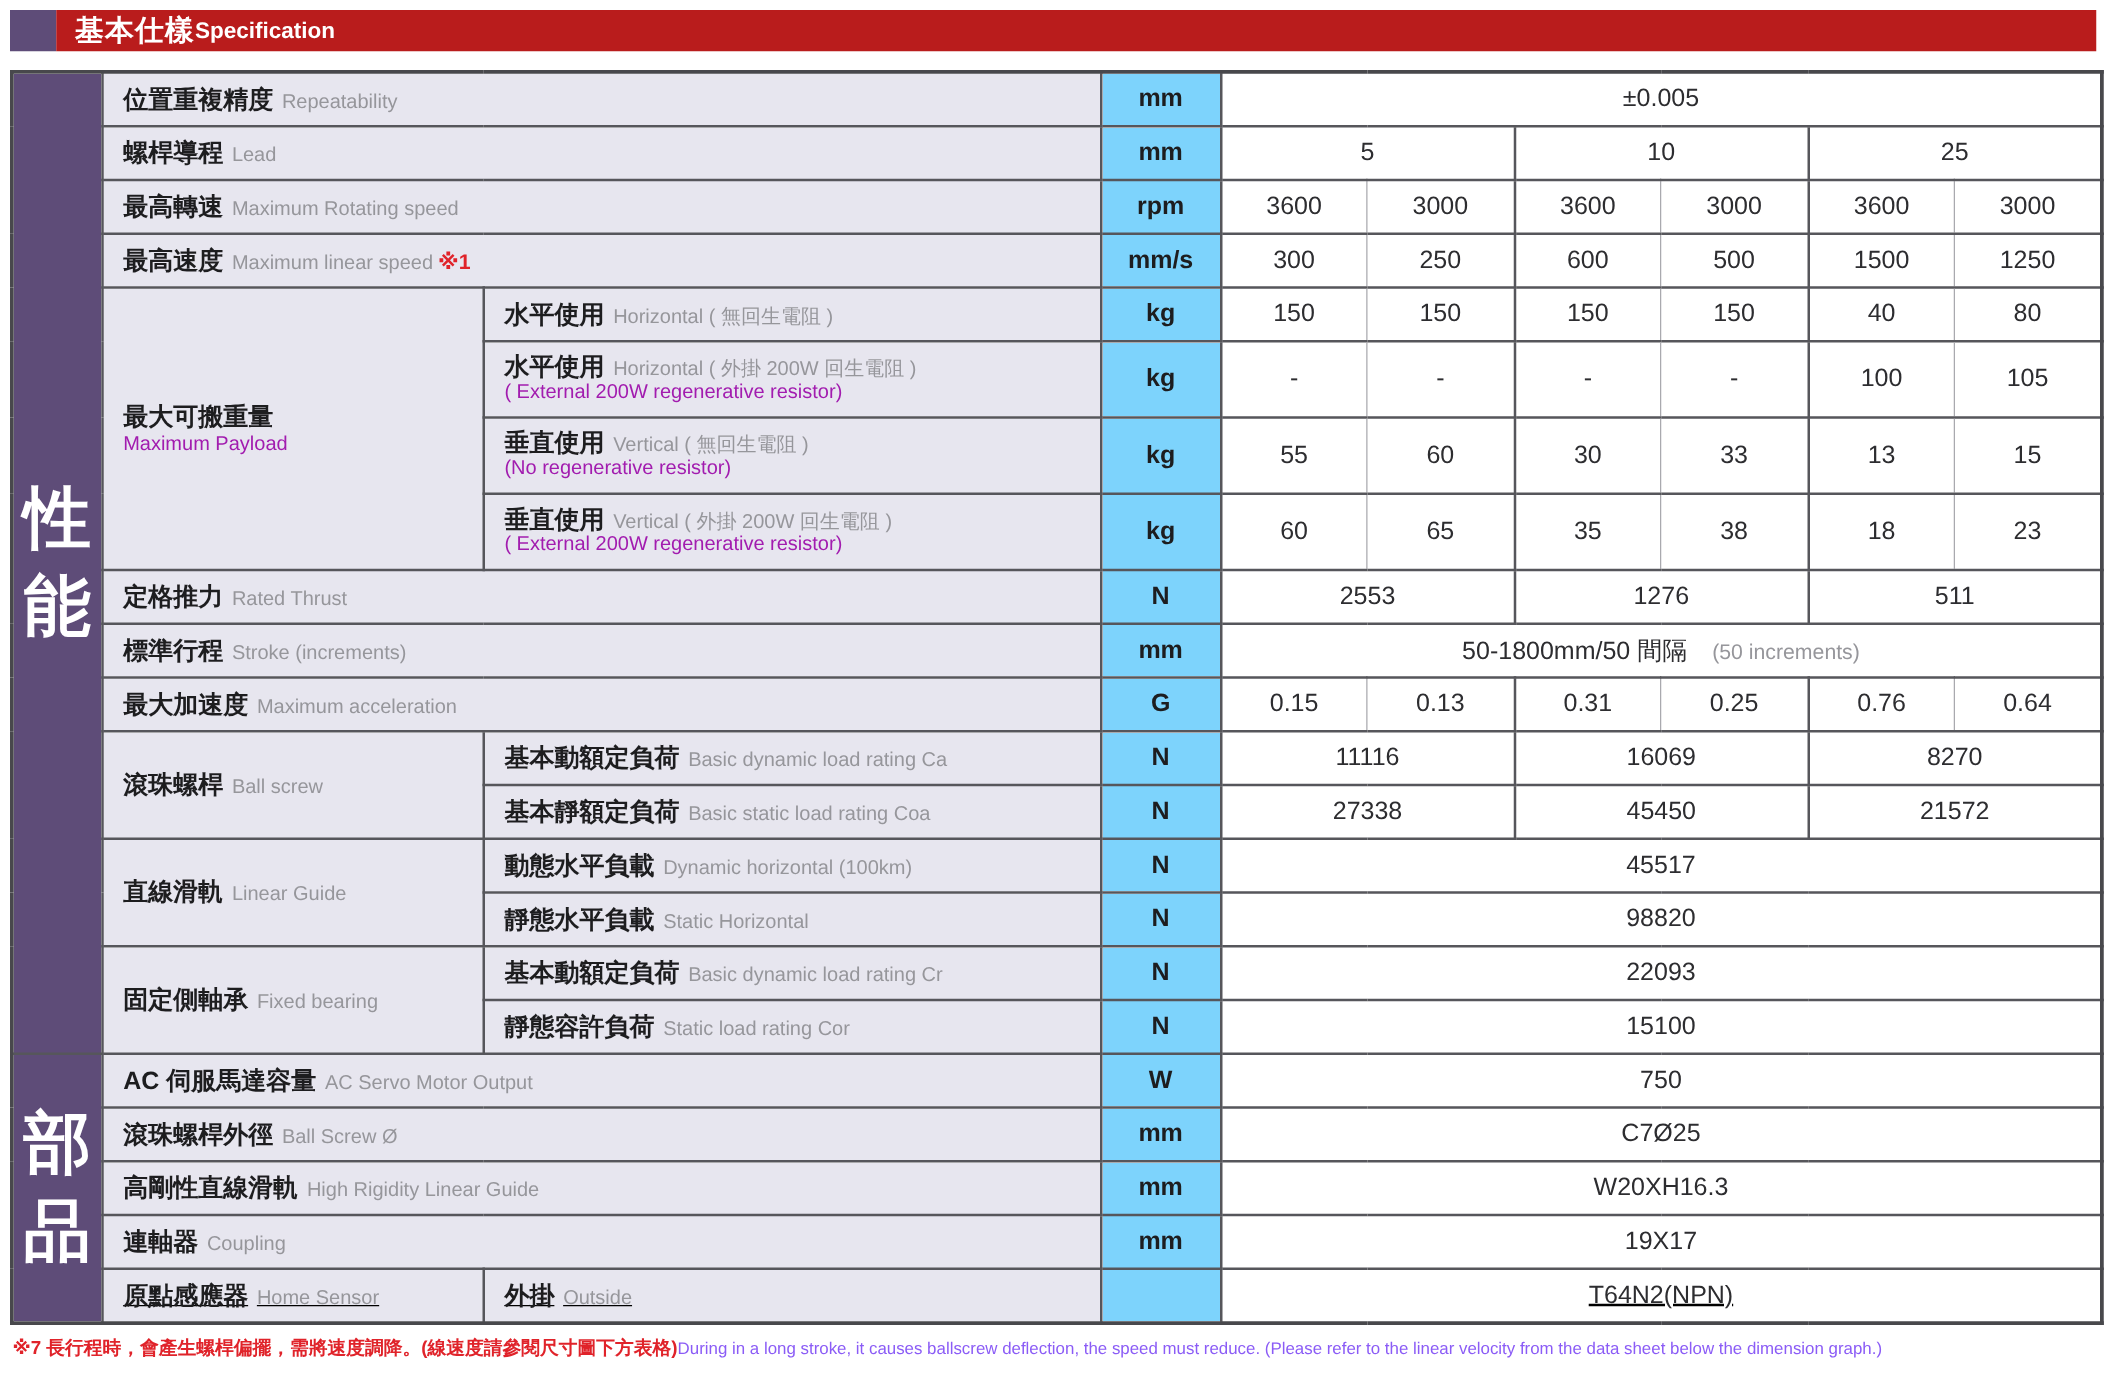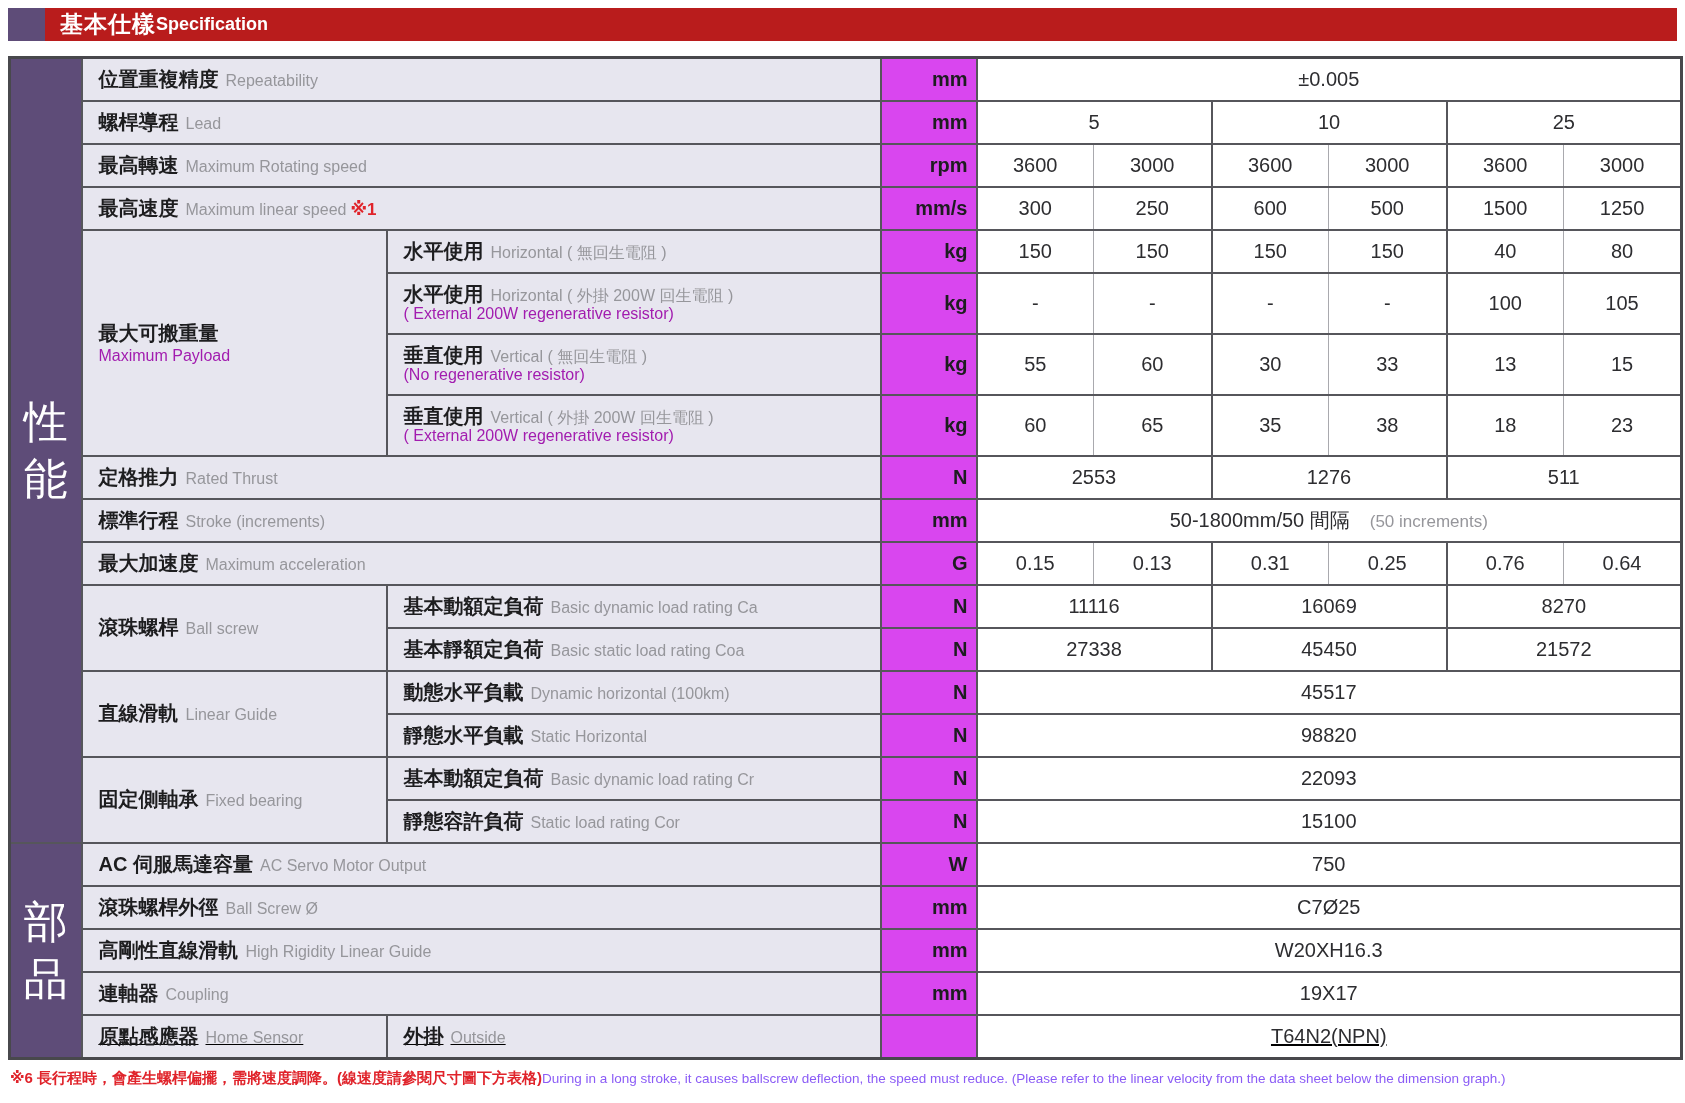--- a/index.html
+++ b/index.html
@@ -30,26 +30,26 @@
     padding:2px 8px;
     overflow:hidden;
   }
   tr.h43 { height:43px; }
   tr.h61 { height:61px; }
   tr.h44 { height:44px;text-decoration:underline; }
 
   td.sec { background:#5E4C78; padding:0; }
   .vtext {
     width:1em; margin:0 auto; text-align:left;
-    font-size:44px; font-weight:normal; color:#fff;
+    font-size:54px; font-weight:bold; color:#fff;
     line-height:1.3; word-break:break-all;
   }
 
   td.lab { background:#E7E6EF; text-align:left; padding-left:16px; }
-  td.unit { background:#d946ef; text-align:right; }
+  td.unit { background:#7dd3fc; text-align:center; }
   td.val { background:#ffffff; text-align:center; font-size:20px; color:#2D2D30;
            border-left:1px solid #A9A9AE; border-right:1px solid #A9A9AE; }
   td.val.pair-start { border-left:2px solid #0369a1; }
   td.val.pair-end { border-right:2px solid #56565B; }
 
   .zh { font-weight:bold; font-size:20px; color:#1D1D1F; }
   .en { font-size:16px; color:#96969B; margin-left:7px; }
   .en2 { display:block; font-size:16px; color:#a21caf; line-height:1.05; margin-top:1px; }
   .unit .zh-u { font-weight:bold; font-size:20px; color:#1D1D1F; }
   .red { color:#E0232A; font-weight:bold; font-size:17px; margin-left:4px; }
@@ -331,16 +331,16 @@
       <td class="lab">
         <span class="zh">外掛</span><span class="en">Outside</span>
       </td>
       <td class="unit"></td>
       <td class="val pair-start pair-end" colspan="6">T64N2(NPN)</td>
     </tr>
   </tbody>
     </table>
 
   <div class="footnote">
-    <span class="fn-red">※6 長行程時，會產生螺桿偏擺，需將速度調降。(線速度請參閱尺寸圖下方表格)</span><span class="fn-gray">During in a long stroke, it causes ballscrew deflection, the speed must reduce. (Please refer to the linear velocity from the data sheet below the dimension graph.)</span>
+    <span class="fn-red">※7 長行程時，會產生螺桿偏擺，需將速度調降。(線速度請參閱尺寸圖下方表格)</span><span class="fn-gray">During in a long stroke, it causes ballscrew deflection, the speed must reduce. (Please refer to the linear velocity from the data sheet below the dimension graph.)</span>
   </div>
 
 </div>
 
 </body></html>

